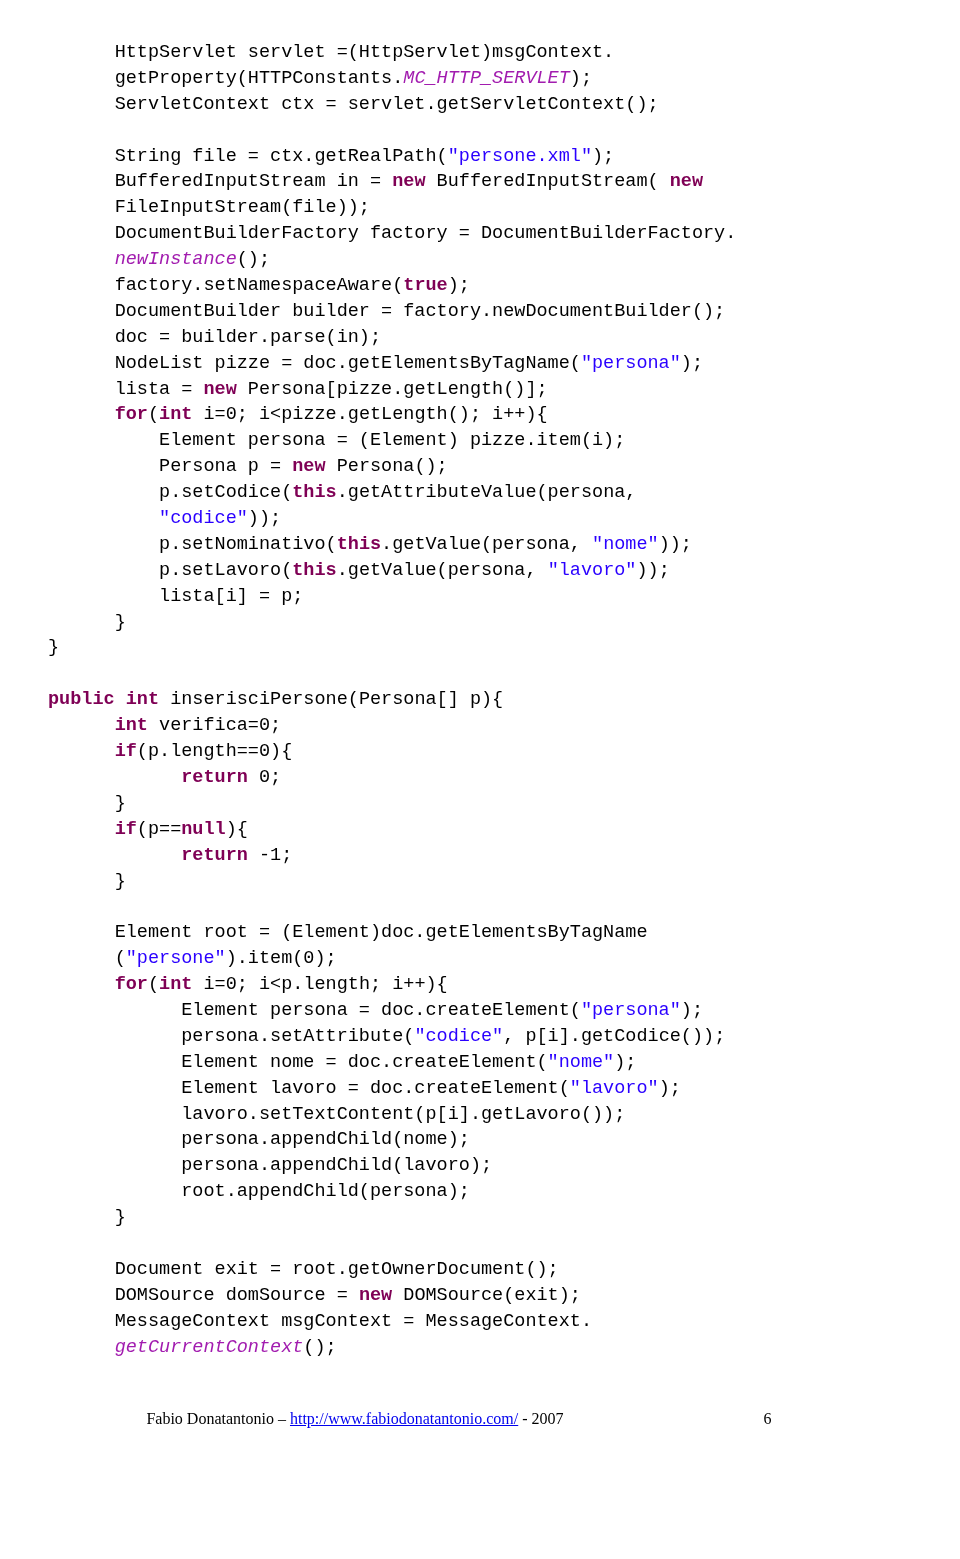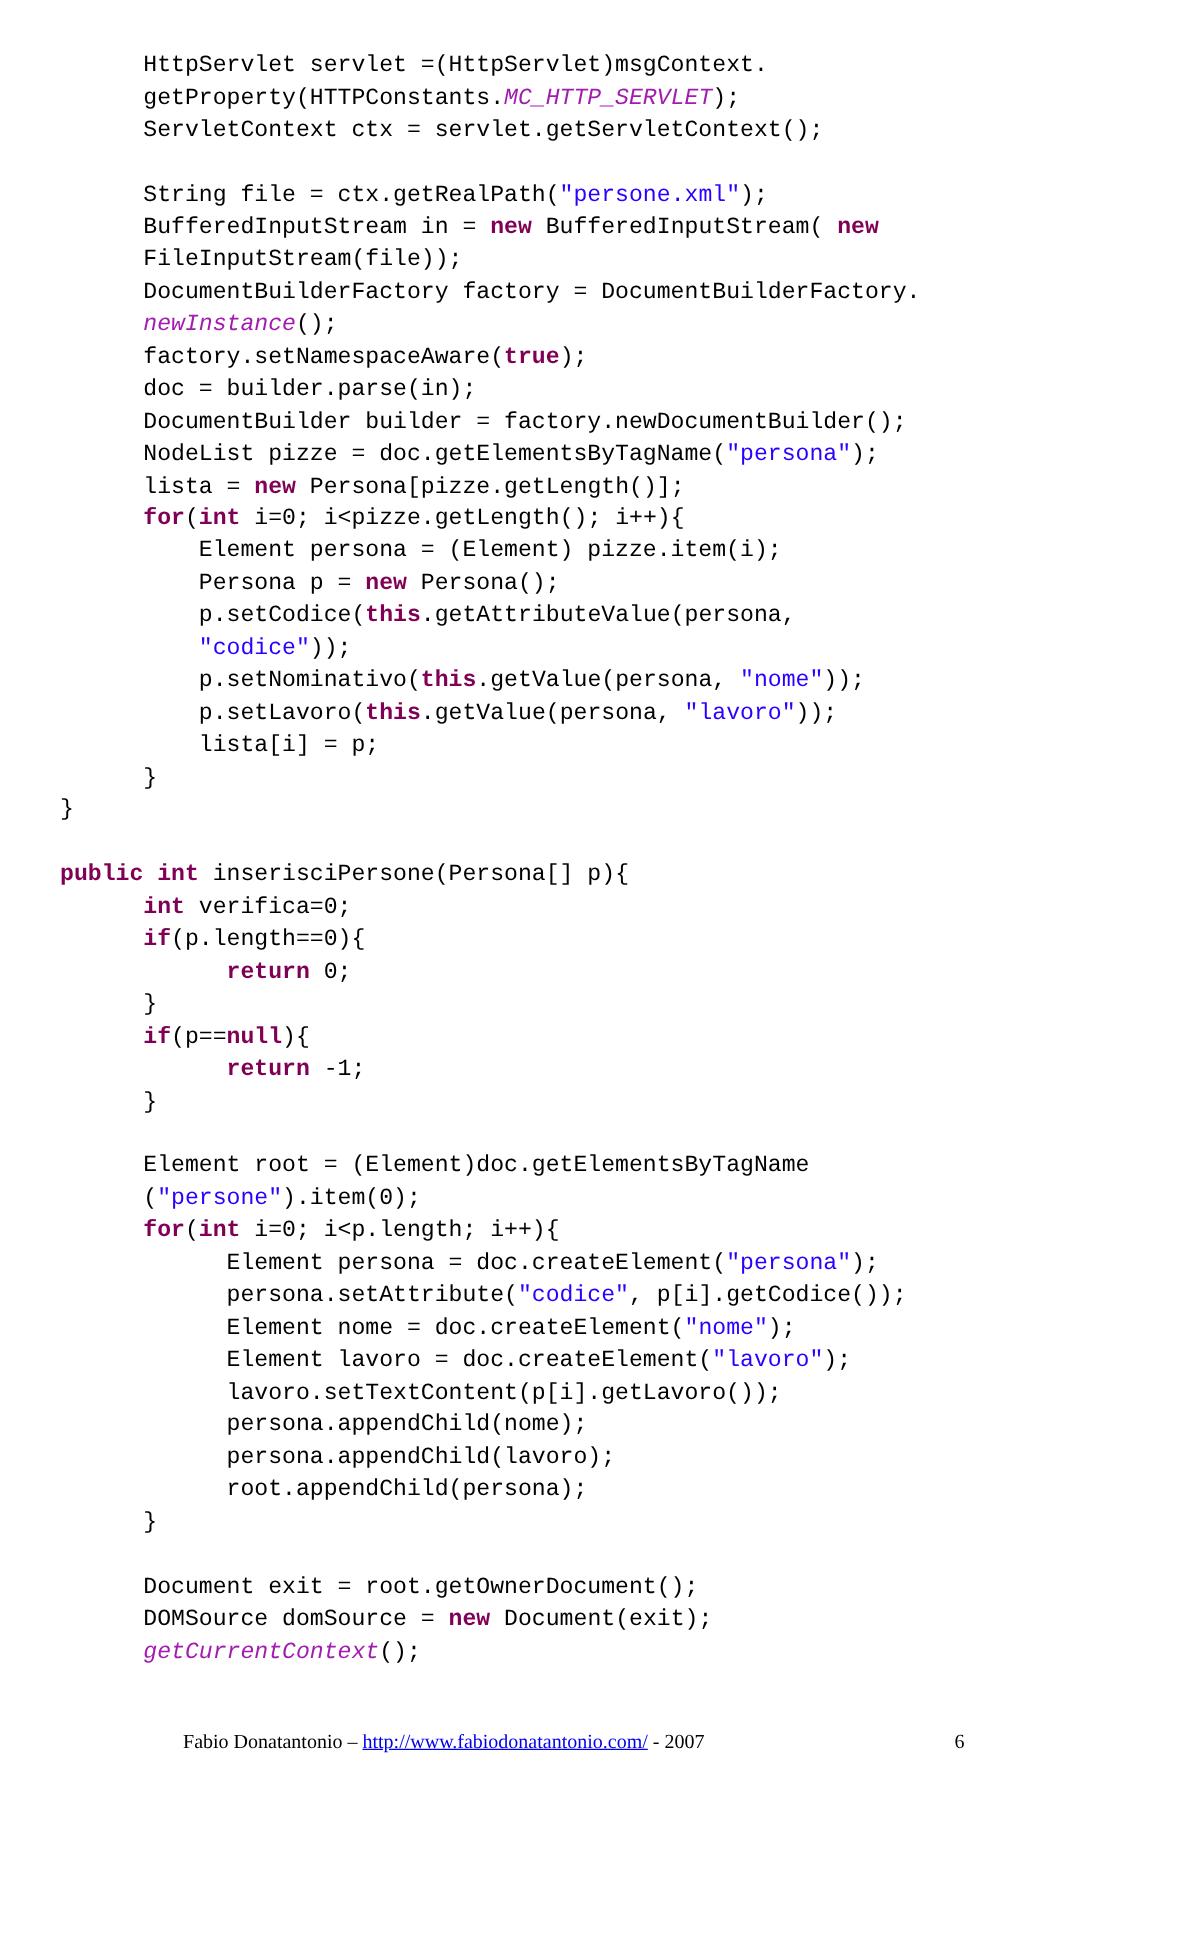--- a/index.html
+++ b/index.html
@@ -41,22 +41,22 @@
 <pre class="code"><span class="n">      HttpServlet servlet =(HttpServlet)msgContext.
 </span><span class="n">      getProperty(HTTPConstants.</span><span class="it">MC_HTTP_SERVLET</span><span class="n">);
 </span><span class="n">      ServletContext ctx = servlet.getServletContext();
 
 </span><span class="n">      String file = ctx.getRealPath(</span><span class="str">"persone.xml"</span><span class="n">);
 </span><span class="n">      BufferedInputStream in = </span><span class="kw">new</span><span class="n"> BufferedInputStream( </span><span class="kw">new</span><span class="n">
       FileInputStream(file));
 </span><span class="n">      DocumentBuilderFactory factory = DocumentBuilderFactory.
 </span><span class="n">      </span><span class="it">newInstance</span><span class="n">();
 </span><span class="n">      factory.setNamespaceAware(</span><span class="kw">true</span><span class="n">);
+</span><span class="n">      DocumentBuilder builder = factory.newDocumentBuilder();
 </span><span class="n">      doc = builder.parse(in);
-</span><span class="n">      DocumentBuilder builder = factory.newDocumentBuilder();
 </span><span class="n">      NodeList pizze = doc.getElementsByTagName(</span><span class="str">"persona"</span><span class="n">);
 </span><span class="n">      lista = </span><span class="kw">new</span><span class="n"> Persona[pizze.getLength()];
 </span><span class="n">      </span><span class="kw">for</span><span class="n">(</span><span class="kw">int</span><span class="n"> i=0; i&lt;pizze.getLength(); i++){
 </span><span class="n">          Element persona = (Element) pizze.item(i);
 </span><span class="n">          Persona p = </span><span class="kw">new</span><span class="n"> Persona();
 </span><span class="n">          p.setCodice(</span><span class="kw">this</span><span class="n">.getAttributeValue(persona,
 </span><span class="n">          </span><span class="str">"codice"</span><span class="n">));
 </span><span class="n">          p.setNominativo(</span><span class="kw">this</span><span class="n">.getValue(persona, </span><span class="str">"nome"</span><span class="n">));
 </span><span class="n">          p.setLavoro(</span><span class="kw">this</span><span class="n">.getValue(persona, </span><span class="str">"lavoro"</span><span class="n">));
 </span><span class="n">          lista[i] = p;
@@ -79,20 +79,21 @@
 </span><span class="n">            persona.setAttribute(</span><span class="str">"codice"</span><span class="n">, p[i].getCodice());
 </span><span class="n">            Element nome = doc.createElement(</span><span class="str">"nome"</span><span class="n">);
 </span><span class="n">            Element lavoro = doc.createElement(</span><span class="str">"lavoro"</span><span class="n">);
 </span><span class="n">            lavoro.setTextContent(p[i].getLavoro());
 </span><span class="n">            persona.appendChild(nome);
 </span><span class="n">            persona.appendChild(lavoro);
 </span><span class="n">            root.appendChild(persona);
 </span><span class="n">      }
 
 </span><span class="n">      Document exit = root.getOwnerDocument();
-</span><span class="n">      DOMSource domSource = </span><span class="kw">new</span><span class="n"> Document(exit);
+</span><span class="n">      DOMSource domSource = </span><span class="kw">new</span><span class="n"> DOMSource(exit);
+</span><span class="n">      MessageContext msgContext = MessageContext.
 </span><span class="n">      </span><span class="it">getCurrentContext</span><span class="n">();
 </span></pre>
 
 <div class="footer">
   <span>Fabio Donatantonio – </span><a href="#">http://www.fabiodonatantonio.com/</a><span> - 2007</span><span style="display:inline-block; width:200px;"></span><span>6</span>
 </div>
 </div>
 
 </body></html>

